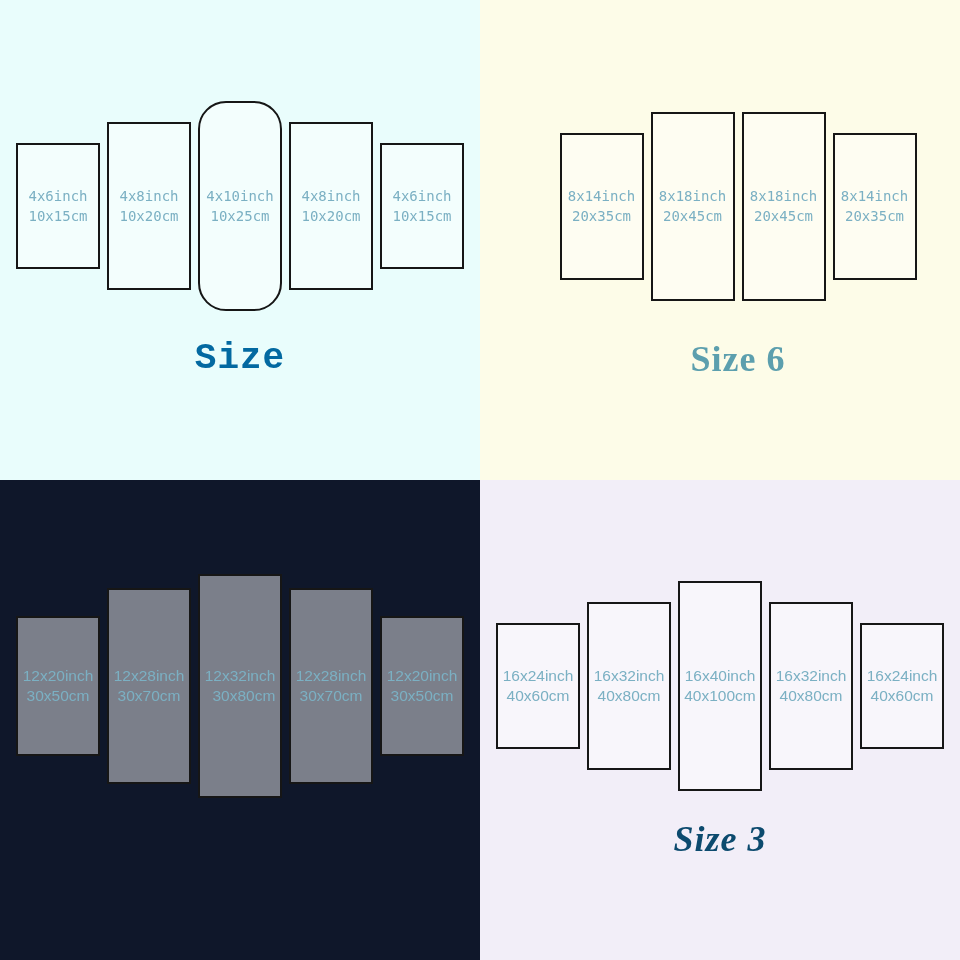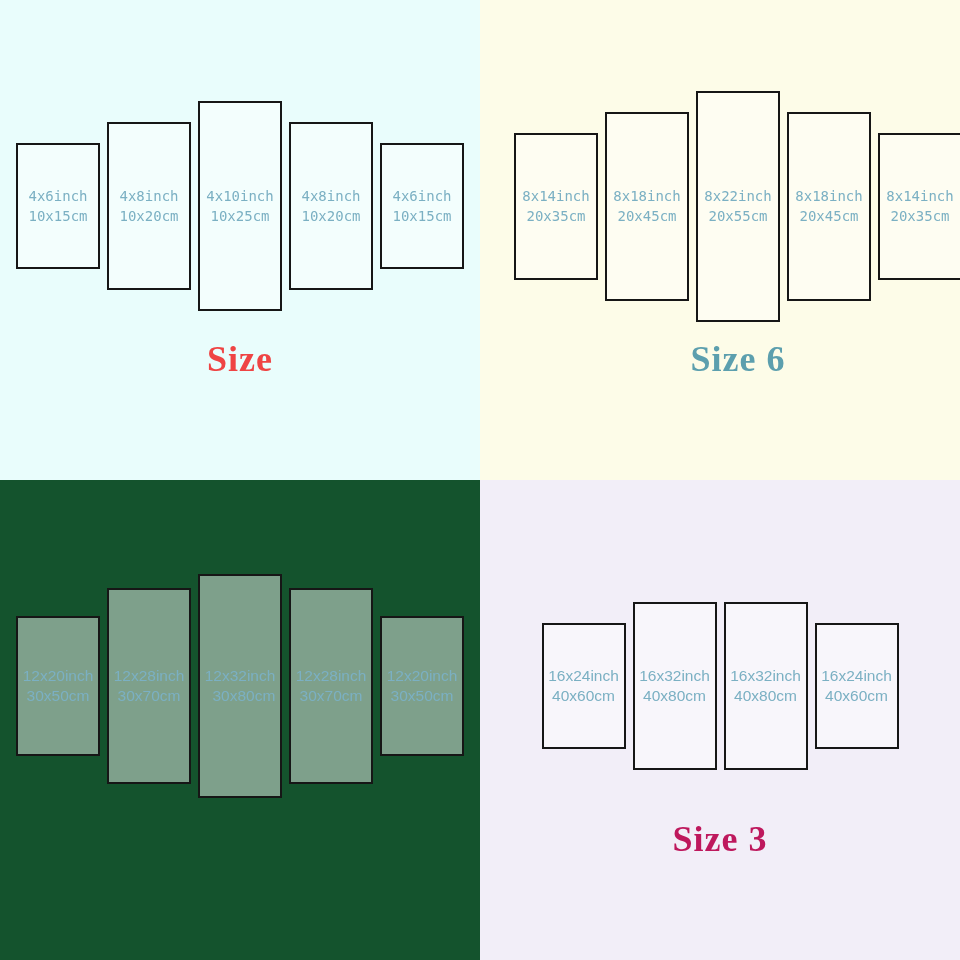--- a/index.html
+++ b/index.html
@@ -79,79 +79,73 @@
             <div>4x6inch</div>
             <div>10x15cm</div>
           </div>
         </div>
         <div class="panel" style="height: 168px; border-color: rgb(22, 22, 22); background: rgba(255, 255, 255, 0.45);">
           <div class="panel-label" style="color: rgb(123, 176, 195);">
             <div>4x8inch</div>
             <div>10x20cm</div>
           </div>
         </div>
-        <div class="panel" style="height: 210px; border-color: rgb(22, 22, 22); background: rgba(255, 255, 255, 0.45);">
+        <div class="panel" style="height: 210px; border-color: rgb(22, 22, 22); background: rgba(255, 255, 255, 0.45); border-radius: 28px;">
           <div class="panel-label" style="color: rgb(123, 176, 195);">
             <div>4x10inch</div>
             <div>10x25cm</div>
           </div>
         </div>
         <div class="panel" style="height: 168px; border-color: rgb(22, 22, 22); background: rgba(255, 255, 255, 0.45);">
           <div class="panel-label" style="color: rgb(123, 176, 195);">
             <div>4x8inch</div>
             <div>10x20cm</div>
           </div>
         </div>
         <div class="panel" style="height: 126px; border-color: rgb(22, 22, 22); background: rgba(255, 255, 255, 0.45);">
           <div class="panel-label" style="color: rgb(123, 176, 195);">
             <div>4x6inch</div>
             <div>10x15cm</div>
           </div>
         </div>
       </div>
-    <h2 class="title" style="color: #ef4444;">Size</h2>
+    <h2 class="title" style="color: #0369a1; font-family: Liberation Mono, monospace;">Size</h2>
   </section>
 
   <section class="quadrant mono" style="background: rgb(253, 252, 232); padding-left: 36px;">
     <div class="panels">
         <div class="panel" style="height: 147px; border-color: rgb(22, 22, 22); background: rgba(255, 255, 255, 0.45);">
           <div class="panel-label" style="color: rgb(123, 176, 195);">
             <div>8x14inch</div>
             <div>20x35cm</div>
           </div>
         </div>
         <div class="panel" style="height: 189px; border-color: rgb(22, 22, 22); background: rgba(255, 255, 255, 0.45);">
           <div class="panel-label" style="color: rgb(123, 176, 195);">
             <div>8x18inch</div>
             <div>20x45cm</div>
           </div>
         </div>
-        <div class="panel" style="height: 231px; border-color: rgb(22, 22, 22); background: rgba(255, 255, 255, 0.45);">
-          <div class="panel-label" style="color: rgb(123, 176, 195);">
-            <div>8x22inch</div>
-            <div>20x55cm</div>
-          </div>
-        </div>
         <div class="panel" style="height: 189px; border-color: rgb(22, 22, 22); background: rgba(255, 255, 255, 0.45);">
           <div class="panel-label" style="color: rgb(123, 176, 195);">
             <div>8x18inch</div>
             <div>20x45cm</div>
           </div>
         </div>
         <div class="panel" style="height: 147px; border-color: rgb(22, 22, 22); background: rgba(255, 255, 255, 0.45);">
           <div class="panel-label" style="color: rgb(123, 176, 195);">
             <div>8x14inch</div>
             <div>20x35cm</div>
           </div>
         </div>
       </div>
     <h2 class="title" style="color: rgb(92, 159, 174);">Size 6</h2>
   </section>
 
-  <section class="quadrant" style="background: #14532d;">
+  <section class="quadrant" style="background: #0f172a;">
     <div class="panels">
         <div class="panel" style="height: 140px; border-color: rgb(22, 22, 22); background: rgba(255, 255, 255, 0.45);">
           <div class="panel-label" style="color: rgb(123, 176, 195);">
             <div>12x20inch</div>
             <div>30x50cm</div>
           </div>
         </div>
         <div class="panel" style="height: 196px; border-color: rgb(22, 22, 22); background: rgba(255, 255, 255, 0.45);">
           <div class="panel-label" style="color: rgb(123, 176, 195);">
             <div>12x28inch</div>
@@ -186,29 +180,35 @@
             <div>16x24inch</div>
             <div>40x60cm</div>
           </div>
         </div>
         <div class="panel" style="height: 168px; border-color: rgb(22, 22, 22); background: rgba(255, 255, 255, 0.45);">
           <div class="panel-label" style="color: rgb(123, 176, 195);">
             <div>16x32inch</div>
             <div>40x80cm</div>
           </div>
         </div>
+        <div class="panel" style="height: 210px; border-color: rgb(22, 22, 22); background: rgba(255, 255, 255, 0.45);">
+          <div class="panel-label" style="color: rgb(123, 176, 195);">
+            <div>16x40inch</div>
+            <div>40x100cm</div>
+          </div>
+        </div>
         <div class="panel" style="height: 168px; border-color: rgb(22, 22, 22); background: rgba(255, 255, 255, 0.45);">
           <div class="panel-label" style="color: rgb(123, 176, 195);">
             <div>16x32inch</div>
             <div>40x80cm</div>
           </div>
         </div>
         <div class="panel" style="height: 126px; border-color: rgb(22, 22, 22); background: rgba(255, 255, 255, 0.45);">
           <div class="panel-label" style="color: rgb(123, 176, 195);">
             <div>16x24inch</div>
             <div>40x60cm</div>
           </div>
         </div>
       </div>
-    <h2 class="title" style="color: #be185d;">Size 3</h2>
+    <h2 class="title" style="color: #0c4a6e; font-style: italic;">Size 3</h2>
   </section>
 
 </div>
 
 </body></html>

